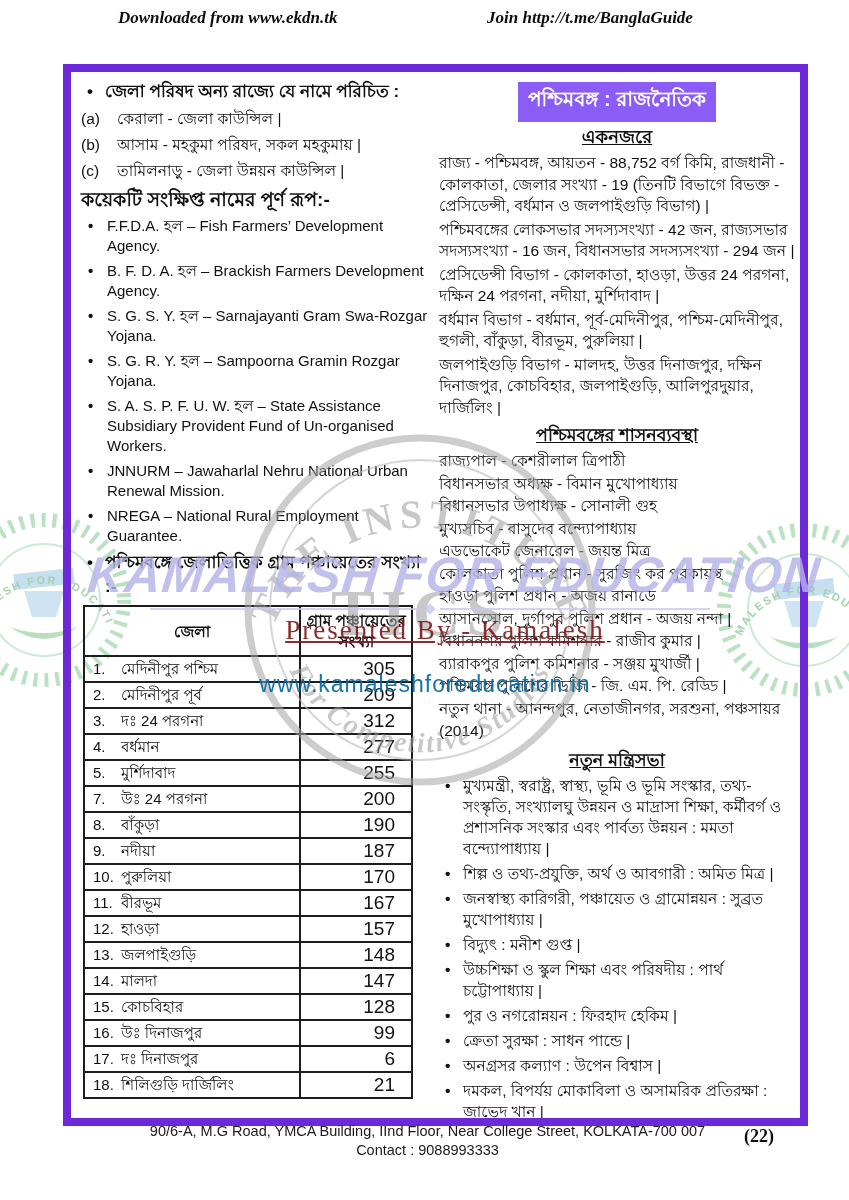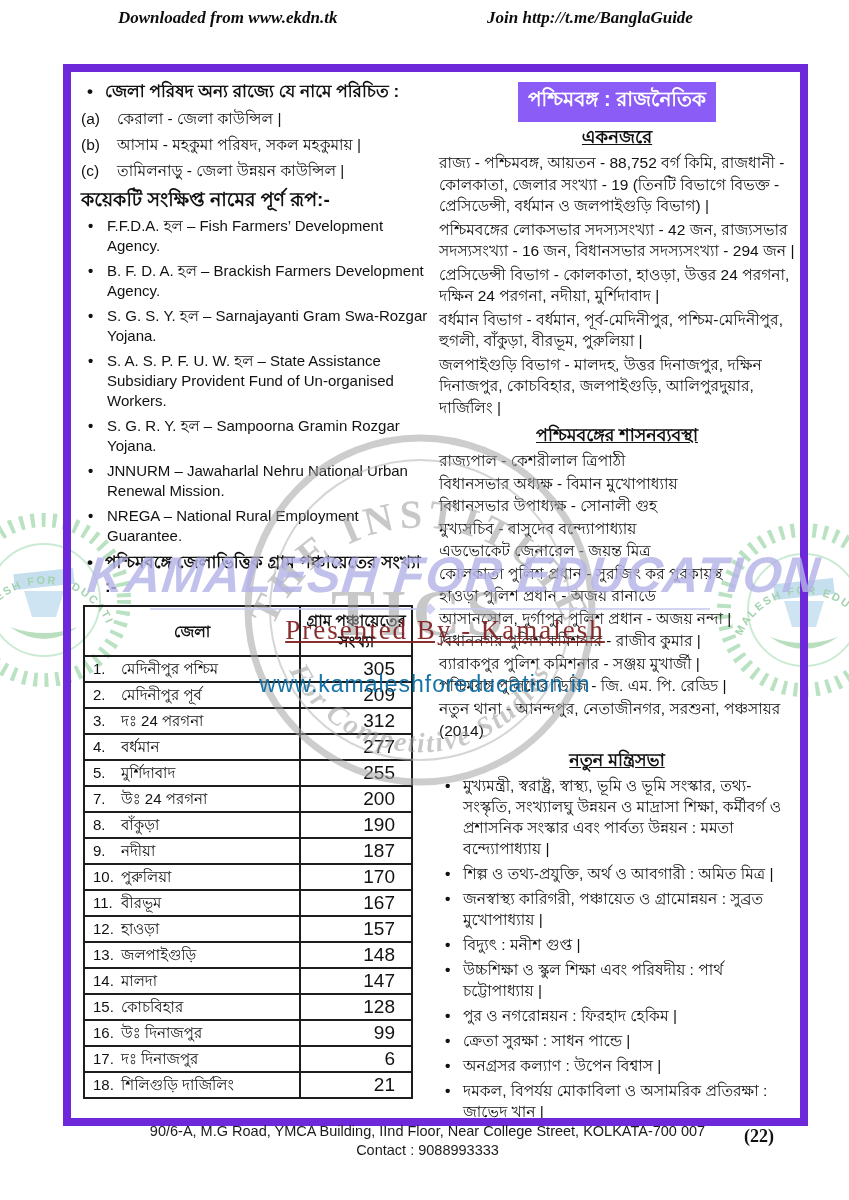--- a/index.html
+++ b/index.html
@@ -93,22 +93,22 @@
       <span class="known-label">(c)</span>
       <span>তামিলনাড়ু - জেলা উন্নয়ন কাউন্সিল |</span>
     </div>
 
     <div class="abbrev-heading">কয়েকটি সংক্ষিপ্ত নামের পূর্ণ রূপ:-</div>
 
     <ul class="abbrev">
       <li>F.F.D.A. হল – Fish Farmers’ Development Agency.</li>
       <li>B. F. D. A. হল – Brackish Farmers Development Agency.</li>
       <li>S. G. S. Y. হল – Sarnajayanti Gram Swa-Rozgar Yojana.</li>
+      <li>S. G. R. Y. হল – Sampoorna Gramin Rozgar Yojana.</li>
       <li>S. A. S. P. F. U. W. হল – State Assistance Subsidiary Provident Fund of Un-organised Workers.</li>
-      <li>S. G. R. Y. হল – Sampoorna Gramin Rozgar Yojana.</li>
       <li>JNNURM – Jawaharlal Nehru National Urban Renewal Mission.</li>
       <li>NREGA – National Rural Employment Guarantee.</li>
     </ul>
 
     <div class="table-heading bullet-line">পশ্চিমবঙ্গে জেলাভিত্তিক গ্রাম পঞ্চায়েতের সংখ্যা :-</div>
 
     <table class="gp">
       <thead>
         <tr>
           <th class="col-district">জেলা</th>

